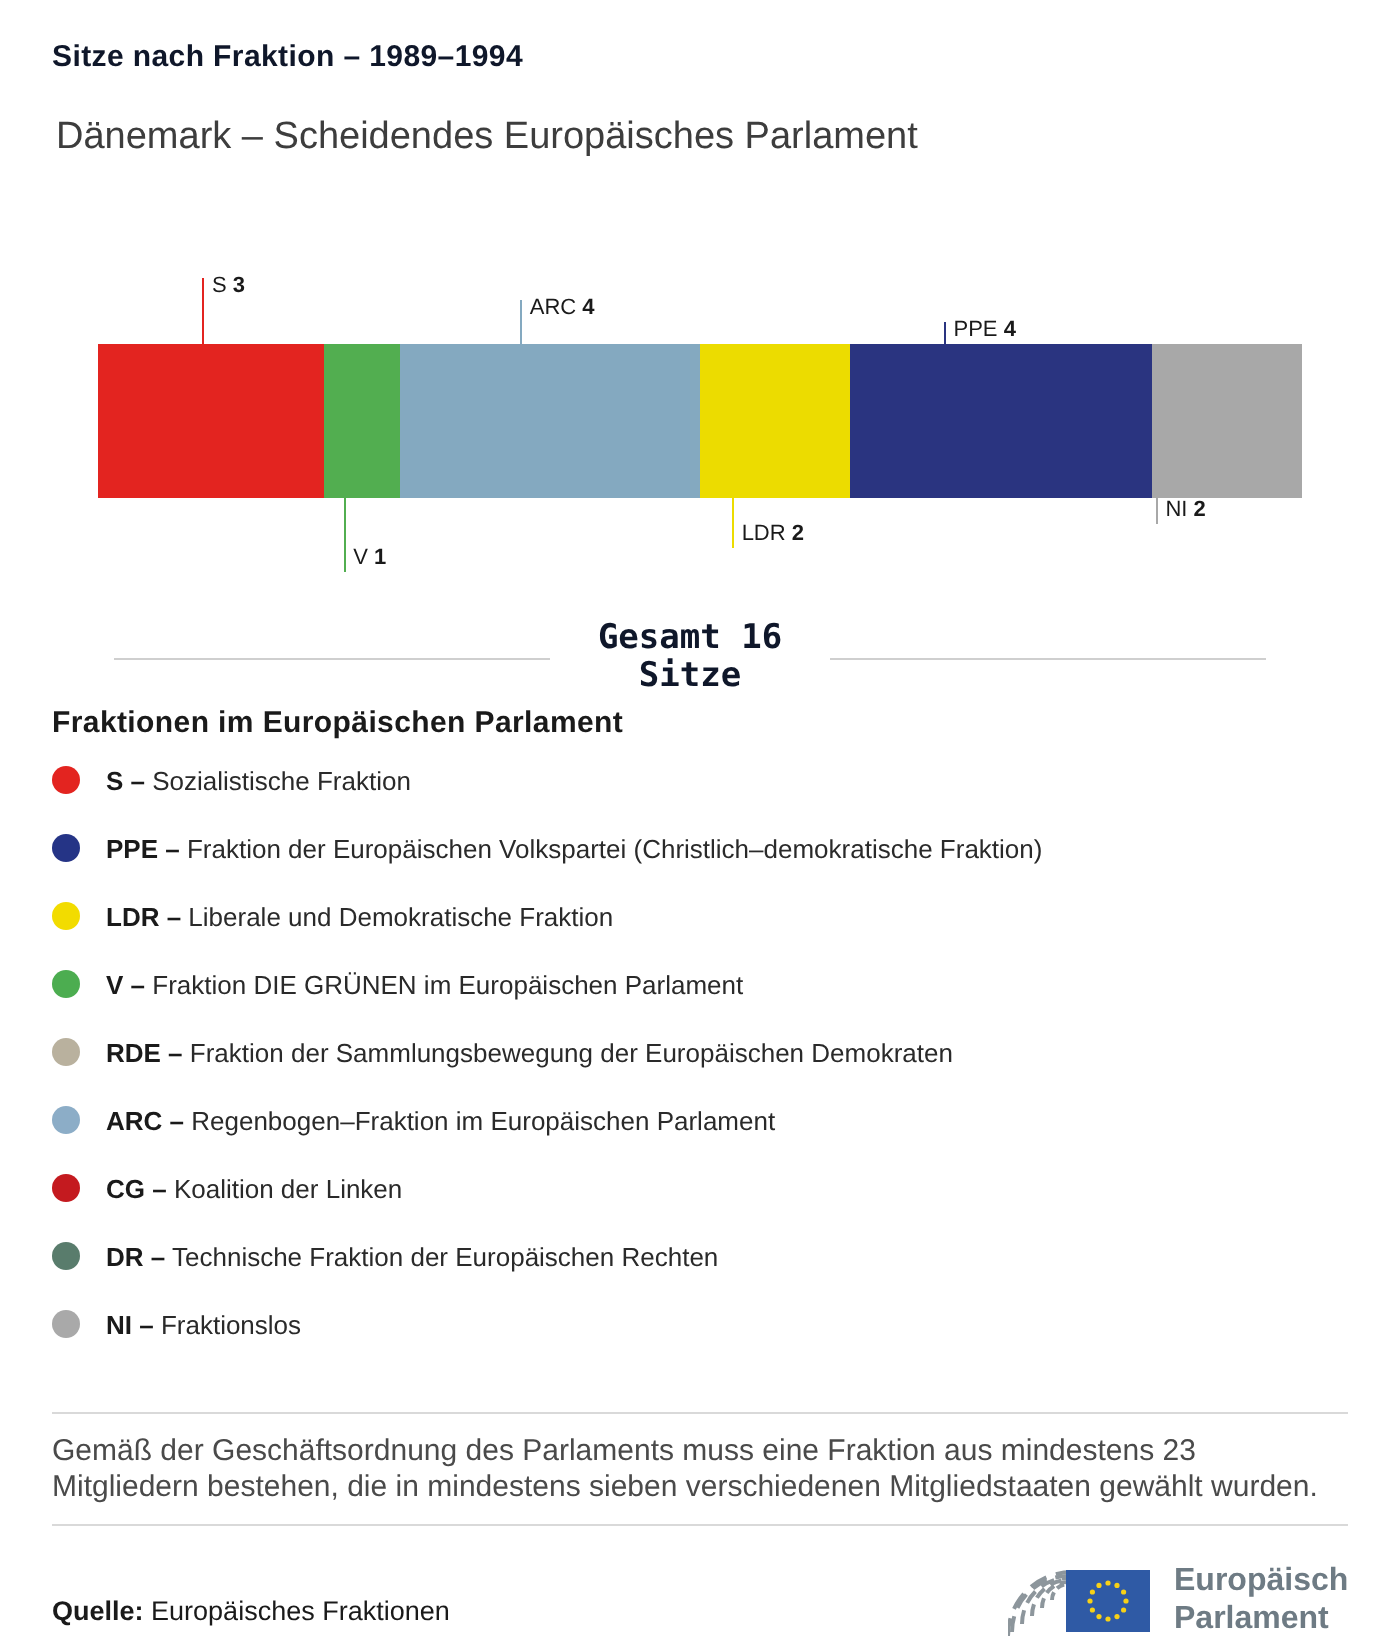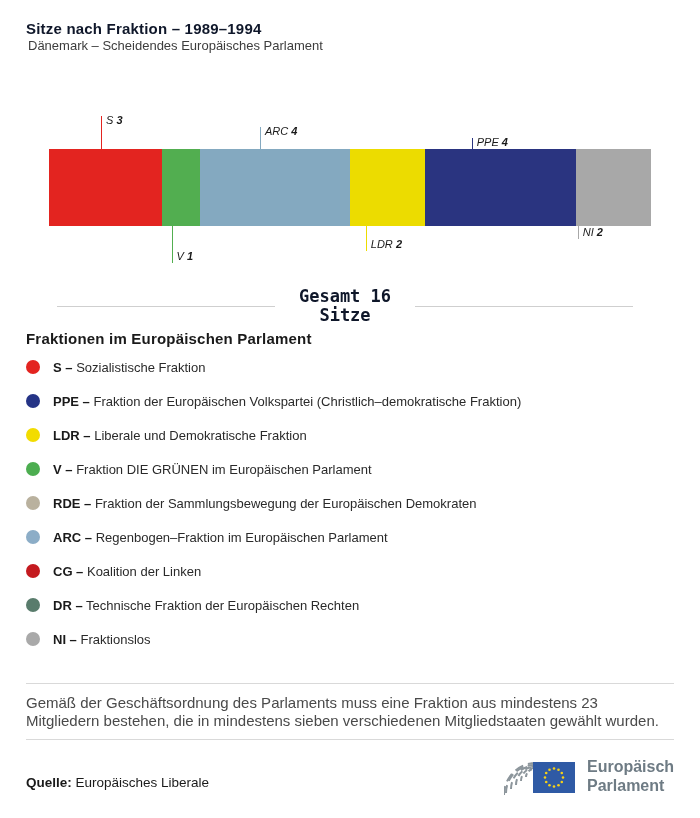--- a/index.html
+++ b/index.html
@@ -1,24 +1,24 @@
 <!DOCTYPE html>
 <html><head>
 <meta charset="utf-8">
 <style>
   * { margin:0; padding:0; box-sizing:border-box; }
   html,body { width:700px; height:818px; background:#ffffff; overflow:hidden;
               font-family:"Liberation Sans", sans-serif; color:#1a1a1a; }
 
   .header { padding-top:20px; margin-left:26px; }
   .title { font-size:15px; font-weight:700; letter-spacing:.2px; line-height:17px; color:#0f172a; }
-  .subtitle { margin-top:0; margin-left:2px; font-size:13px; font-weight:400; line-height:18px; color:#3d3d3d; }
+  .subtitle { margin-top:23px; margin-left:2px; font-size:19px; font-weight:400; line-height:18px; color:#3d3d3d; }
 
   
-  .chart { position:relative; margin:41px 49px 0 49px; width:565px; height:180px;font-style:italic; }
+  .chart { position:relative; margin:41px 49px 0 49px; width:565px; height:180px; }
   .bar { position:absolute; left:0; top:53px; height:77px; width:602px; display:flex; }
   .seg { height:100%; }
   .tick { position:absolute; width:1px; }
   .seg-label { position:absolute; font-size:11px; line-height:14px; white-space:nowrap; color:#1a1a1a; }
   .seg-label b { font-weight:700; }
 
   
   .total-row { margin:10px 67px 0 57px; display:flex; align-items:center; height:40px; }
   .total-rule { flex:1; height:1px; background:#cfcfcf; }
   .total-text { padding:0 24px; text-align:center;
@@ -126,21 +126,21 @@
 
 <hr class="divider first">
 
 <p class="footnote">Gemäß der Geschäftsordnung des Parlaments muss eine Fraktion aus mindestens 23 Mitgliedern bestehen, die in mindestens sieben verschiedenen Mitgliedstaaten gewählt wurden.</p>
 
 <hr class="divider second">
 
 <div class="source-row">
   <div class="source">
     <b>Quelle:</b>
-    <span>Europäisches Liberale</span>
+    <span>Europäisches Fraktionen</span>
   </div>
   <svg class="ep-logo" width="170" height="52" viewBox="0 0 170 52" xmlns="http://www.w3.org/2000/svg">
     <g stroke="#8d969c" fill="none" stroke-width="2">
       <path d="M 30 30 m -8 0 a 8 8 0 0 1 8 -8" stroke-dasharray="4 2.5"></path>
       <path d="M 30 34 m -13 0 a 13 13 0 0 1 13 -13" stroke-dasharray="5 3"></path>
       <path d="M 30 38 m -18 0 a 18 18 0 0 1 18 -18" stroke-dasharray="6 3.5"></path>
       <path d="M 30 42 m -23 0 a 23 23 0 0 1 23 -23" stroke-dasharray="7 4"></path>
       <path d="M 30 46 m -28 0 a 28 28 0 0 1 28 -28" stroke-dasharray="8 4.5"></path>
       <path d="M 32 48 m -32 0 a 32 32 0 0 1 32 -32" stroke-dasharray="9 5"></path>
     </g>

